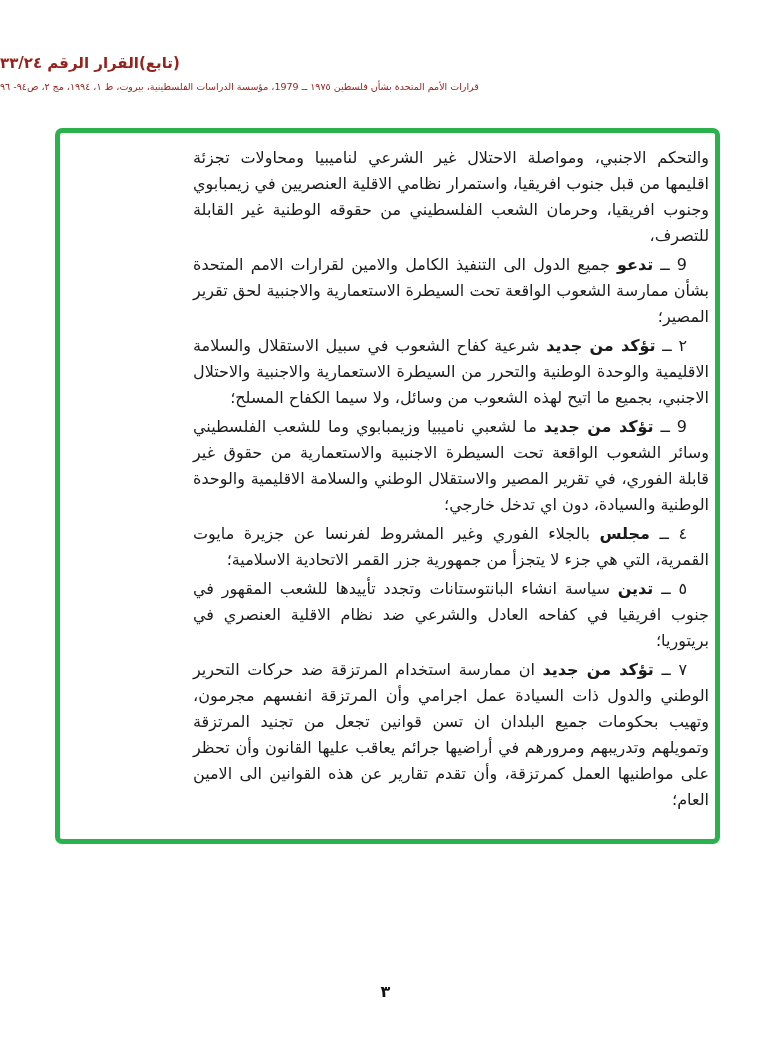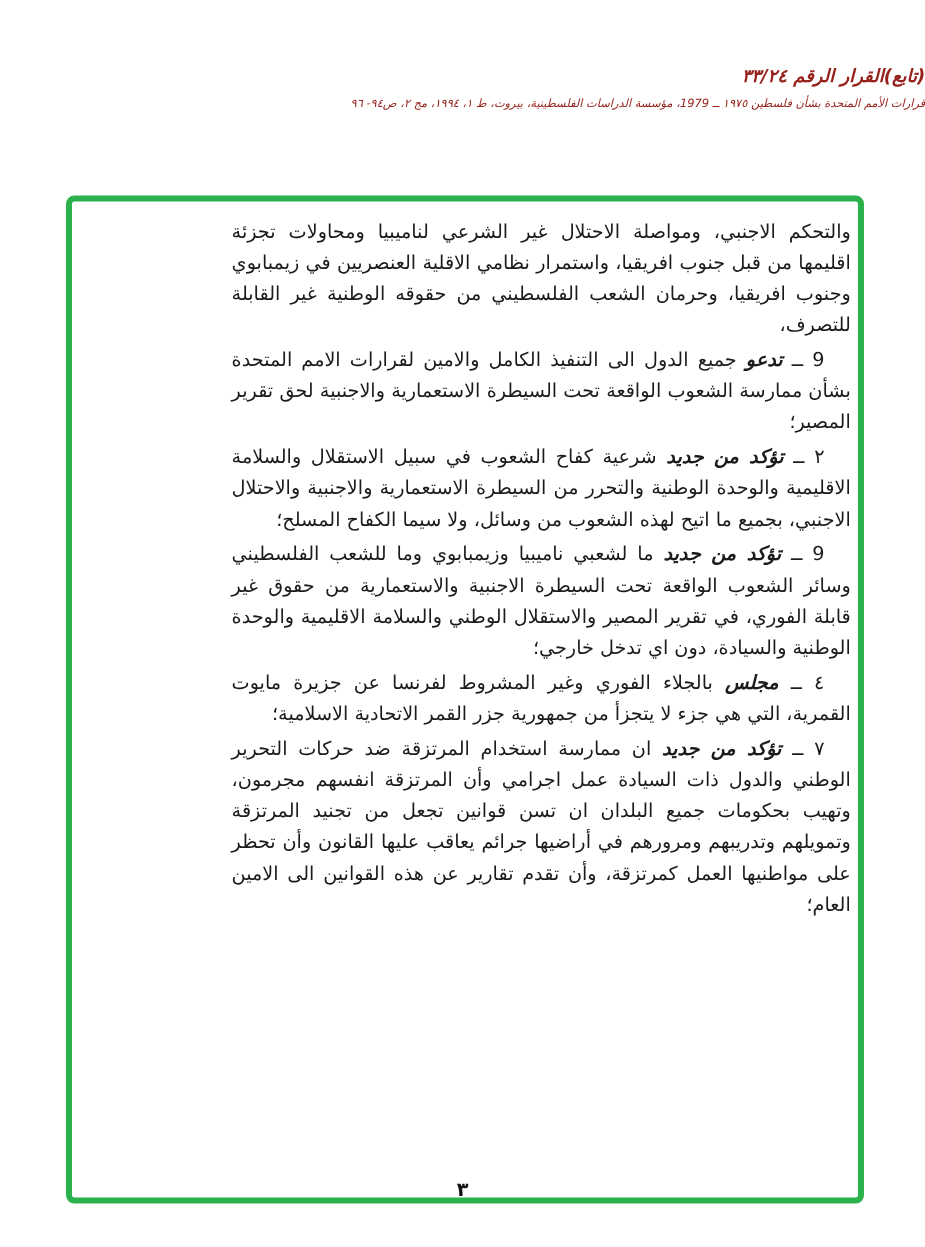--- a/index.html
+++ b/index.html
@@ -12,56 +12,54 @@
     background: #ffffff;
     font-family: "DejaVu Sans", sans-serif;
     direction: rtl;
     overflow: hidden;
   }
   .header {
     position: absolute;
     top: 54px;
     left: 0;
     right: 0;
-    text-align: right;
+    text-align: left;
     color: var(--header-red, #96221c);
-    font-style: italic;
   }
   .doc-title {
     font-size: 15px;
     font-weight: bold;
   }
   .doc-citation {
     margin-top: 9px;
     font-size: 9.5px;
     color: var(--header-red, #96221c);
   }
   .green-box {
     position: absolute;
     top: 128px;
     left: 55px;
     width: 665px;
-    height: 840px;
+    height: 716px;
     border: 5px solid var(--border-green, #2bb24c);
     border-radius: 7px;
-    margin-top: 35px;
   }
   .text-block {
     position: absolute;
     top: 12px;
     right: 6px;
     width: 516px;
     color: var(--text-black, #1b1b1b);
     font-size: 16px;
     line-height: 26px;
     text-align: justify;
   }
   .para { margin-bottom: 3px; }
   .para.numbered { text-indent: 22px; }
-  .lead { font-weight: bold; font-style: italic; }
+  .lead { font-weight: bold; }
   .page-number {
     position: absolute;
     bottom: 38px;
     left: 0;
     right: 0;
     text-align: center;
     font-size: 16px;
     font-weight: bold;
     color: #111111;
   }
@@ -82,20 +80,21 @@
       <p class="para">والتحكم الاجنبي، ومواصلة الاحتلال غير الشرعي لناميبيا ومحاولات تجزئة اقليمها من قبل جنوب افريقيا، واستمرار نظامي الاقلية العنصريين في زيمبابوي وجنوب افريقيا، وحرمان الشعب الفلسطيني من حقوقه الوطنية غير القابلة للتصرف،</p>
 
       <p class="para numbered"><span>9 ــ </span><span class="lead">تدعو</span><span> جميع الدول الى التنفيذ الكامل والامين لقرارات الامم المتحدة بشأن ممارسة الشعوب الواقعة تحت السيطرة الاستعمارية والاجنبية لحق تقرير المصير؛</span></p>
 
       <p class="para numbered"><span>٢ ــ </span><span class="lead">تؤكد من جديد</span><span> شرعية كفاح الشعوب في سبيل الاستقلال والسلامة الاقليمية والوحدة الوطنية والتحرر من السيطرة الاستعمارية والاجنبية والاحتلال الاجنبي، بجميع ما اتيح لهذه الشعوب من وسائل، ولا سيما الكفاح المسلح؛</span></p>
 
       <p class="para numbered"><span>9 ــ </span><span class="lead">تؤكد من جديد</span><span> ما لشعبي ناميبيا وزيمبابوي وما للشعب الفلسطيني وسائر الشعوب الواقعة تحت السيطرة الاجنبية والاستعمارية من حقوق غير قابلة الفوري، في تقرير المصير والاستقلال الوطني والسلامة الاقليمية والوحدة الوطنية والسيادة، دون اي تدخل خارجي؛</span></p>
 
       <p class="para numbered"><span>٤ ــ </span><span class="lead">مجلس</span><span> بالجلاء الفوري وغير المشروط لفرنسا عن جزيرة مايوت القمرية، التي هي جزء لا يتجزأ من جمهورية جزر القمر الاتحادية الاسلامية؛</span></p>
 
+      <p class="para numbered"><span>٥ ــ </span><span class="lead">تدين</span><span> سياسة انشاء البانتوستانات وتجدد تأييدها للشعب المقهور في جنوب افريقيا في كفاحه العادل والشرعي ضد نظام الاقلية العنصري في بريتوريا؛</span></p>
 
 
       <p class="para numbered"><span>٧ ــ </span><span class="lead">تؤكد من جديد</span><span> ان ممارسة استخدام المرتزقة ضد حركات التحرير الوطني والدول ذات السيادة عمل اجرامي وأن المرتزقة انفسهم مجرمون، وتهيب بحكومات جميع البلدان ان تسن قوانين تجعل من تجنيد المرتزقة وتمويلهم وتدريبهم ومرورهم في أراضيها جرائم يعاقب عليها القانون وأن تحظر على مواطنيها العمل كمرتزقة، وأن تقدم تقارير عن هذه القوانين الى الامين العام؛</span></p>
 
     </div>
   </div>
 
   <div class="page-number">٣</div>
 
 </div>

